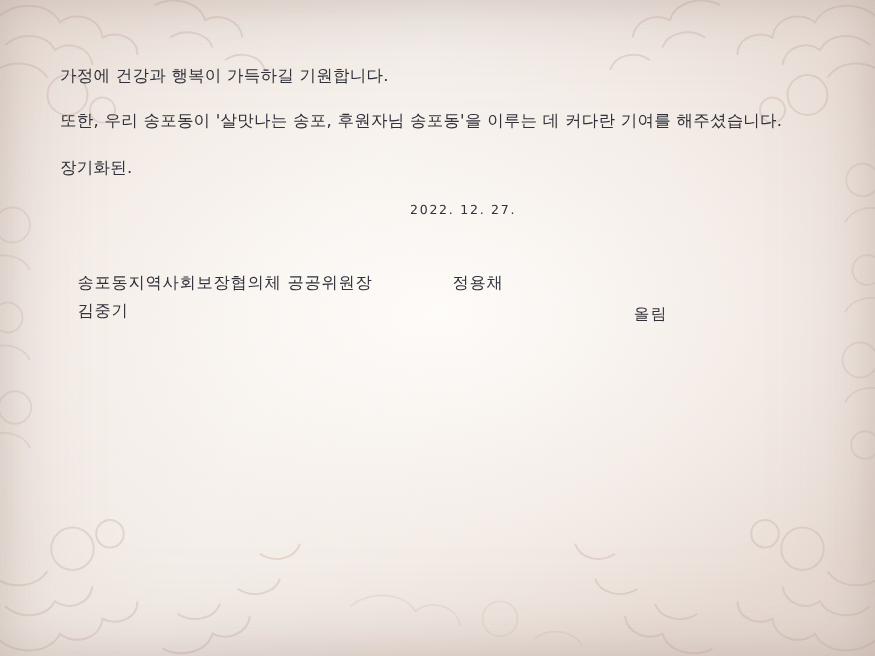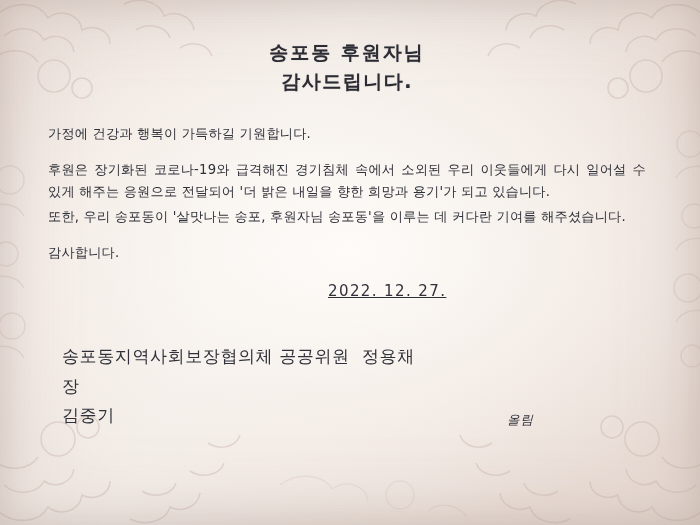--- a/index.html
+++ b/index.html
@@ -85,48 +85,46 @@
     letter-spacing: 0.2px;
     margin: 0 0 15px 0;
     text-align: justify;
     text-justify: inter-character;
     word-break: keep-all;
   }
   .para.tight { margin-bottom: 4px; }
   .para.single { text-align: left; margin-top: 13px; }
 
   .date-line {
-    font-size: 15px;
+    font-size: 10px;
     color: #2f3039;
     letter-spacing: 1.4px;
     margin: 18px 0 0 0;
     padding-left: 280px;
-    text-decoration: underline;
   }
 
   .signature {
     margin-top: 42px;
     padding-left: 14px;
     position: relative;
   }
   .sig-row {
     display: flex;
     align-items: baseline;
-    font-size: 17px;
+    font-size: 13px;
     color: #2f3039;
     letter-spacing: 0.6px;
     line-height: 1.75;
   }
   .sig-org { width: 300px; }
   .sig-name { width: 96px; }
   .sig-suffix {
     font-size: 12.5px;
     color: #2f3039;
     letter-spacing: 1px;
-    font-style: italic;
   }
   .sig-suffix-wrap {
     position: absolute;
     right: 112px;
     bottom: 2px;
   }
 </style>
 </head>
 <body>
 
@@ -226,29 +224,24 @@
       <g fill="none" stroke="#c8b3aa" stroke-width="1.4">
         <path d="M0 30 C 18 16, 44 20, 52 34 C 66 24, 86 30, 88 46"></path>
         <circle cx="120" cy="40" r="14"></circle>
         <path d="M148 56 C 160 46, 180 50, 186 62"></path>
       </g>
     </svg>
   </div>
 
   <div class="content">
 
-    <div class="title-block">
-      <div class="title-line">송포동 후원자님</div>
-      <div class="title-line second">감사드립니다.</div>
-    </div>
 
     <p class="para single">가정에 건강과 행복이 가득하길 기원합니다.</p>
-    <p class="para tight">후원은 장기화된 코로나-19와 급격해진 경기침체 속에서 소외된 우리 이웃들에게 다시 일어설 수 있게 해주는 응원으로 전달되어 '더 밝은 내일을 향한 희망과 용기'가 되고 있습니다.</p>
     <p class="para">또한, 우리 송포동이 '살맛나는 송포, 후원자님 송포동'을 이루는 데 커다란 기여를 해주셨습니다.</p>
-    <p class="para single">감사합니다.</p>
+    <p class="para single">장기화된.</p>
 
     <div class="date-line">2022. 12. 27.</div>
 
     <div class="signature">
       <div class="sig-row">
         <span class="sig-org">송포동지역사회보장협의체  공공위원장</span>
         <span class="sig-name">정용채</span>
       </div>
       <div class="sig-row">
         <span class="sig-name">김중기</span>

